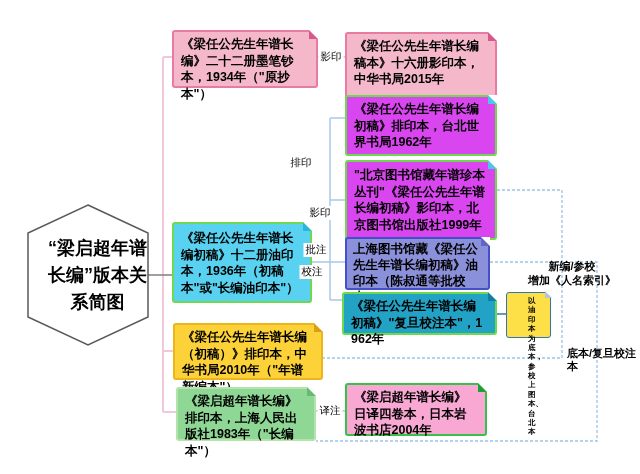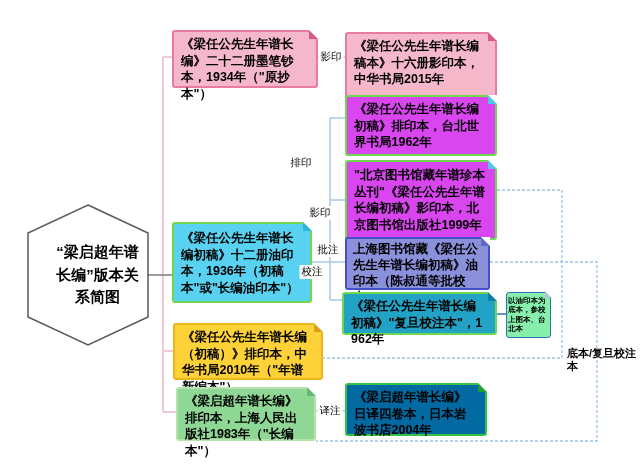--- a/index.html
+++ b/index.html
@@ -25,30 +25,30 @@
   .lcyan  {background:#d946ef;border:2px solid #6ed94f;}
   .lcyan  .fold{border-color:#fff #fff #4fc6e6 #4fc6e6;}
   .purple {background:#8b90da;border:2px solid #4450c8;}
   .purple .fold{border-color:#fff #fff #5f66c4 #5f66c4;}
   .teal   {background:#22a2c4;border:2px solid #6ed94f;}
   .teal   .fold{border-color:#fff #fff #0f7fa0 #0f7fa0;}
   .yellow {background:#fdd239;border:2px solid #eab61c;}
   .yellow .fold{border-color:#fff #fff #d9a014 #d9a014;}
   .lgreen {background:#8fd795;border:2px solid #b5e3ac;}
   .lgreen .fold{border-color:#fff #fff #66bb70 #66bb70;}
-  .bgreen {background:#0369a1;border:2px solid #35c247;}
+  .bgreen {background:#f9a8d4;border:2px solid #35c247;}
   .bgreen .fold{border-color:#fff #fff #1f9e33 #1f9e33;}
-  .noteb  {background:#86efac;border:1.5px solid #2e75b6;font-size:7.5px;line-height:1.25;padding:3px 1px;}
+  .noteb  {background:#fde047;border:1.5px solid #2e75b6;font-size:7.5px;line-height:1.25;padding:3px 21px;}
   .noteb  .fold{border-width:0 7px 7px 0;border-color:#fff #fff #b6c4d8 #b6c4d8;}
 
   
   #n-root-text{
     position:absolute;left:28px;top:205px;width:139px;height:140px;z-index:2;
     display:flex;align-items:center;justify-content:center;text-align:center;
-    font-size:15px;font-weight:700;line-height:1.5;white-space:pre-line;
+    font-size:18px;font-weight:700;line-height:1.5;white-space:pre-line;
   }
   #n1 {left:172px;top:30px;width:146px;height:58px;}
   #n2 {left:345px;top:32px;width:152px;height:68px;}
   #n4 {left:345px;top:95px;width:152px;height:61px;}
   #n5 {left:345px;top:160px;width:152px;height:80px;padding-top:5px;}
   #n6 {left:345px;top:237px;width:145px;height:53px;padding:2px 6px;line-height:1.28;}
   #n7 {left:342px;top:292px;width:155px;height:43px;}
   #n3 {left:172px;top:222px;width:140px;height:81px;padding-top:6px;}
   #n8 {left:173px;top:323px;width:150px;height:57px;}
   #n9 {left:176px;top:387px;width:140px;height:54px;}
@@ -148,19 +148,21 @@
     <span>《梁启超年谱长编》日译四卷本，日本岩波书店2004年</span>
   </div>
   <div class="node noteb" id="n11">
     <i class="fold"></i>
     <span>以油印本为底本，参校上图本、台北本</span>
   </div>
 
   <div class="elabel" style="left:331px;top:57px;">影印</div>
   <div class="elabel" style="left:301px;top:163px;">排印</div>
   <div class="elabel" style="left:320px;top:213px;">影印</div>
-  <div class="elabel" style="left:328px;top:250px;">批注</div>
+  <div class="elabel" style="left:316px;top:250px;">批注</div>
   <div class="elabel" style="left:312px;top:272px;">校注</div>
   <div class="elabel" style="left:330px;top:411px;">译注</div>
 
+  <div class="ann" id="ann-xinbian">新编/参校
+增加《人名索引》</div>
   <div class="ann" id="ann-diben">底本/复旦校注本</div>
 
 </div>
 
 </body></html>

